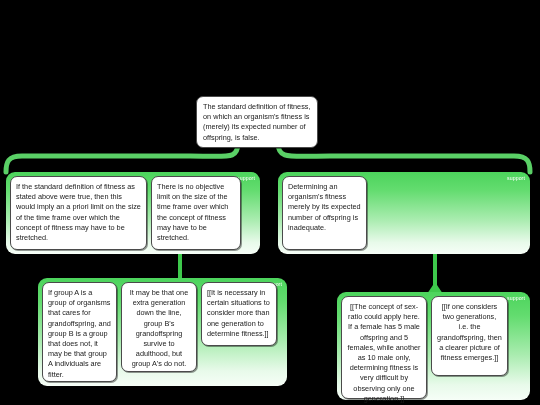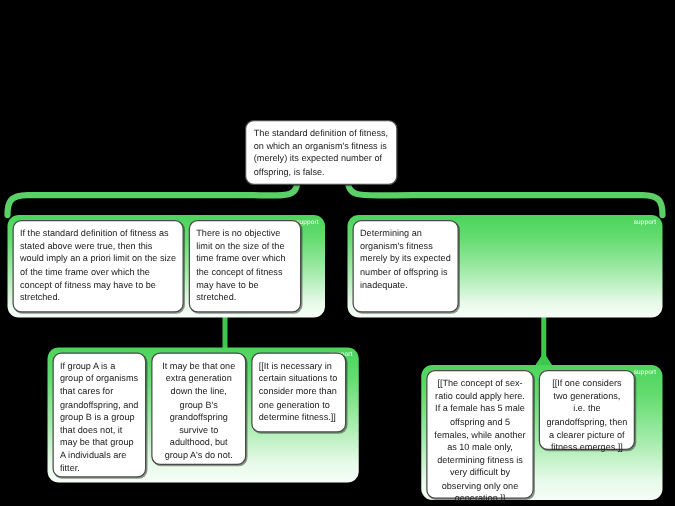--- a/index.html
+++ b/index.html
@@ -143,19 +143,19 @@
       </div>
     </div>
   </div>
 
   <div class="group" style="left:337px; top:248px; width:193px; height:108px;text-align:center;">
     <div class="group-label">support</div>
     <div class="cards">
       <div class="card" style="width:86px; height:103px;">
         <span>[[The concept of sex-ratio could apply here. If a female has 5 male offspring and 5 females, while another as 10 male only, determining fitness is very difficult by observing only one generation.]]</span>
       </div>
-      <div class="card" style="width:77px; height:64px;">
+      <div class="card" style="width:77px; height:80px;">
         <span>[[If one considers two generations, i.e. the grandoffspring, then a clearer picture of fitness emerges.]]</span>
       </div>
     </div>
   </div>
 
 </div>
 
 </body></html>

